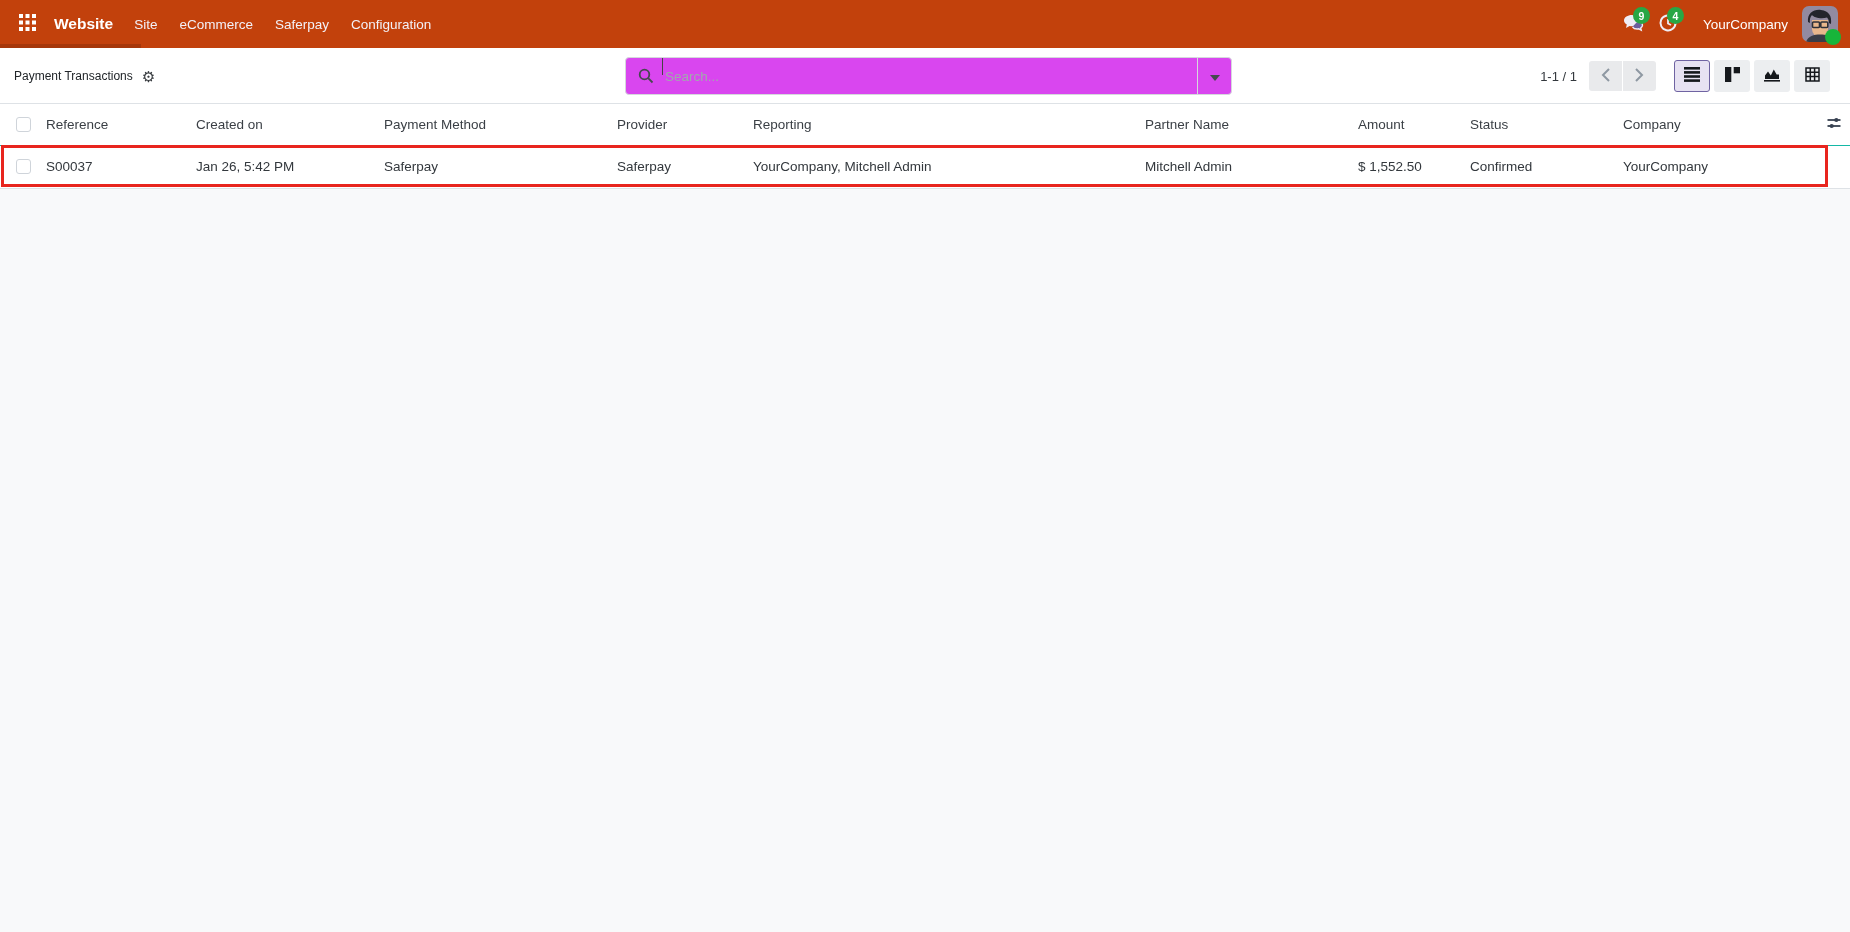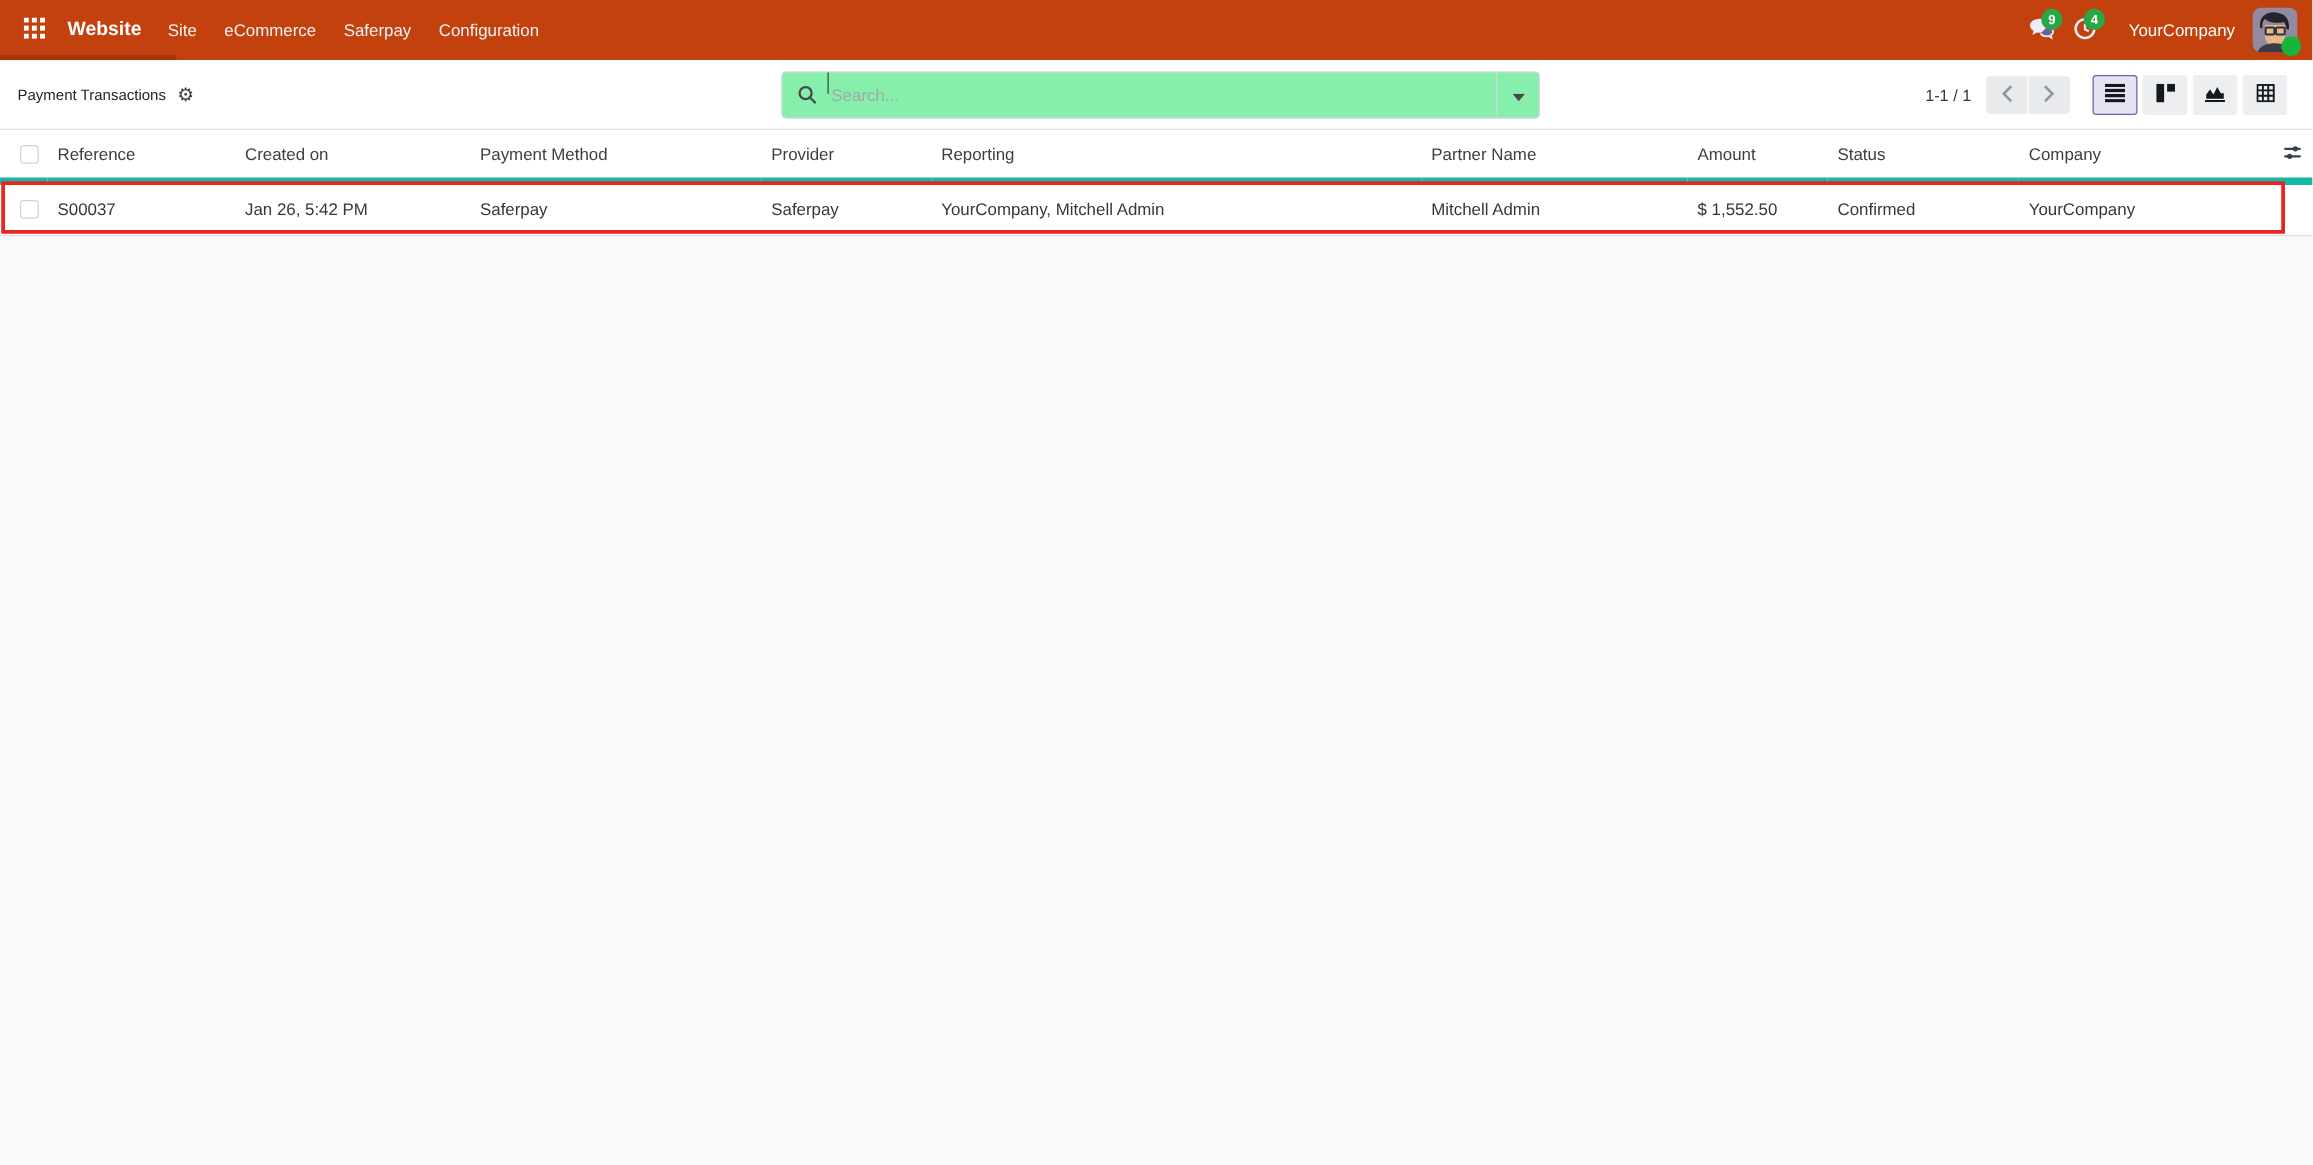--- a/index.html
+++ b/index.html
@@ -20,39 +20,39 @@
   .company-name { font-size:13.5px; color:#fff; padding:0 14px 0 18px; white-space:nowrap; }
   .avatar-wrap { position:relative; width:36px; height:36px; margin-right:2px; cursor:pointer; }
   .avatar-wrap svg { border-radius:7px; display:block; }
   .online-dot { position:absolute; right:-3px; bottom:-3px; width:16px; height:16px; border-radius:50%; background:#17b53a; }
 
   
   .control-panel { position:relative; height:56px; background:#fff; border-bottom:1px solid #dee2e6; }
   .cp-left { position:absolute; left:14px; top:0; height:56px; display:flex; align-items:center; }
   .page-title { font-size:12px; font-weight:400; color:#212529; white-space:nowrap; }
   .gear-btn { border:none; background:transparent; font-size:15px; color:#383c40; margin-left:9px; cursor:pointer; line-height:1; }
-  .searchbar { position:absolute; left:625px; top:9px; width:607px; height:38px; border:1px solid #d5d8dc; border-radius:4px; background:#86efac; display:flex; }
+  .searchbar { position:absolute; left:625px; top:9px; width:607px; height:38px; border:1px solid #d5d8dc; border-radius:4px; background:#d946ef; display:flex; }
   .search-icon-wrap { padding:0 8px 0 12px; display:flex; align-items:center; }
   .search-caret { width:1px; height:17px; background:#444; }
   .search-input { flex:1; border:none; outline:none; font-size:13.5px; color:#33383d; height:100%; background:transparent; padding-left:2px; }
   .search-input::placeholder { color:#a2a8ae; }
   .search-dd { width:34px; height:100%; border:none; border-left:1px solid #d5d8dc; background:transparent; display:flex; align-items:center; justify-content:center; cursor:pointer; }
   .cp-right { position:absolute; right:20px; top:0; height:56px; display:flex; align-items:center; }
   .pager-value { font-size:13px; color:#33383d; margin-right:12px; white-space:nowrap; }
   .pager-btn { width:33px; height:30px; border:none; background:#e9eaec; display:flex; align-items:center; justify-content:center; cursor:pointer; }
   .pager-prev { border-radius:3px 0 0 3px; margin-right:1px; }
   .pager-next { border-radius:0 3px 3px 0; }
   .view-switcher { display:flex; margin-left:14px; }
   .vs-btn { width:36px; height:32px; margin-left:4px; border:1px solid transparent; border-radius:3px; background:#eceef0; display:flex; align-items:center; justify-content:center; cursor:pointer; }
   .vs-btn.active { background:#e7e2f2; border-color:#6f63a2; }
 
   
   .list-view { background:#f8f9fa; }
   table { width:1850px; table-layout:fixed; border-collapse:collapse; background:#fff; }
-  thead th { height:41px; font-size:13.5px; font-weight:500; color:#3a3f45; text-align:left; padding:0 8px; border-bottom:6px solid #14b8a6; white-space:nowrap; overflow:hidden; }
+  thead th { height:41px; font-size:13.5px; font-weight:500; color:#3a3f45; text-align:left; padding:0 8px; border-bottom:1px solid #14b8a6; white-space:nowrap; overflow:hidden; }
   tbody td { height:43px; font-size:13.5px; color:#33383d; padding:12px 8px; border-bottom:1px solid #dee2e6; white-space:nowrap; overflow:hidden; }
   .col-amount { text-align:left; }
   .cb-cell { padding-left:16px !important; }
   .checkbox { width:15px; height:15px; border:1px solid #cfd4da; border-radius:3px; background:#fff; cursor:pointer; }
   .opt-col-btn { border:none; background:transparent; cursor:pointer; display:flex; align-items:center; justify-content:flex-end; width:100%; }
   .row-highlight { position:absolute; left:1px; right:22px; top:145px; height:42px; border:3px solid #e8251e; pointer-events:none; }
 </style>
 </head>
 <body>
 

